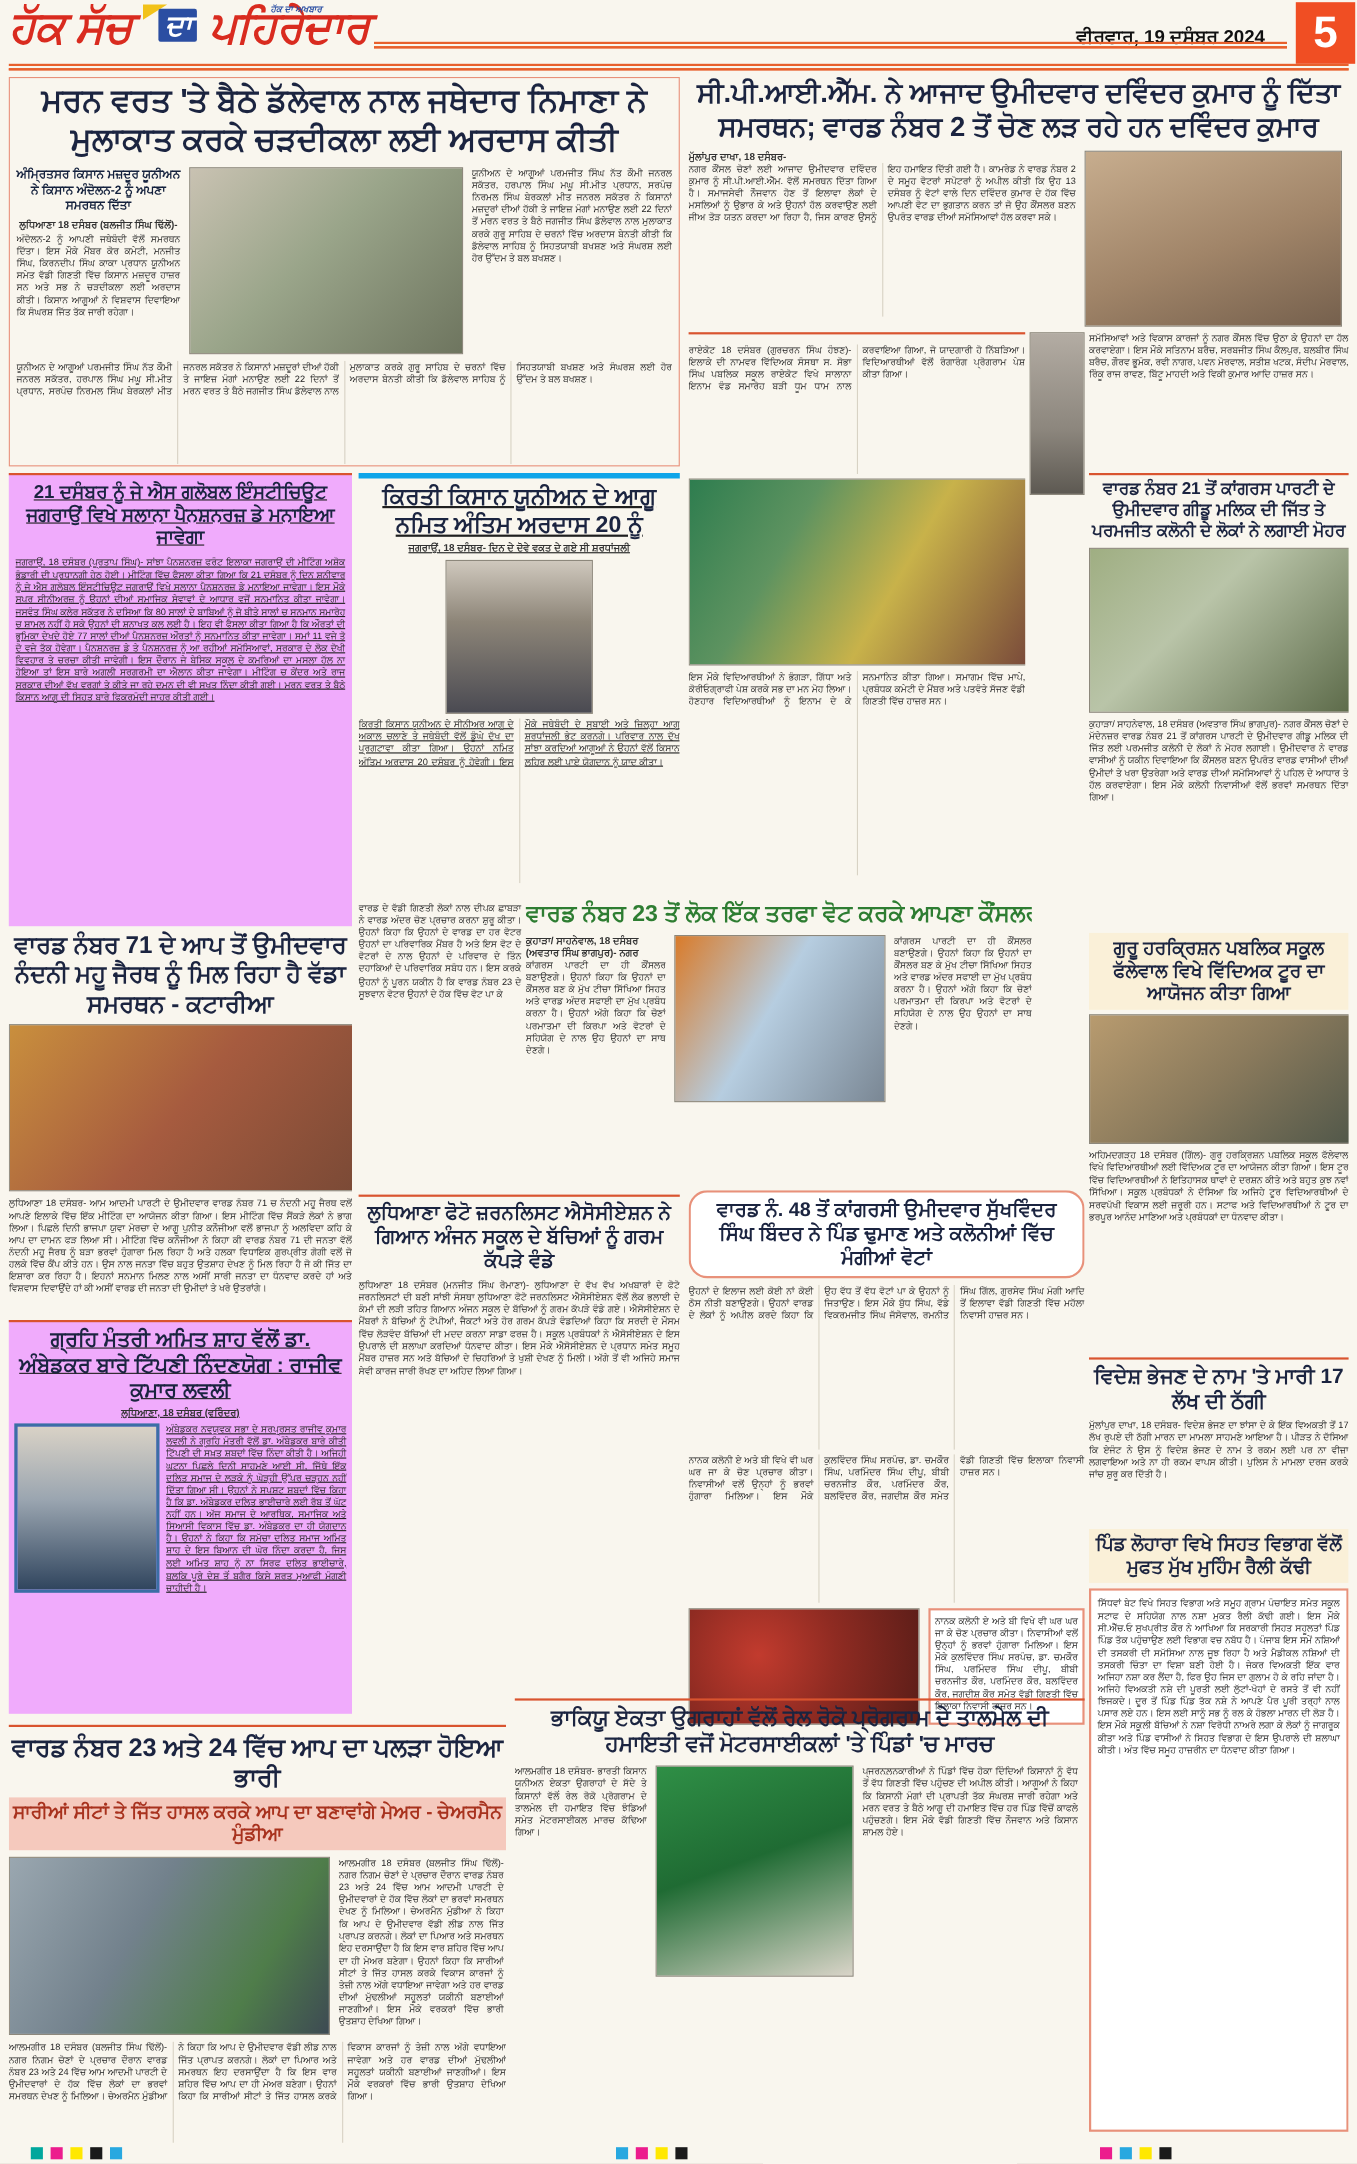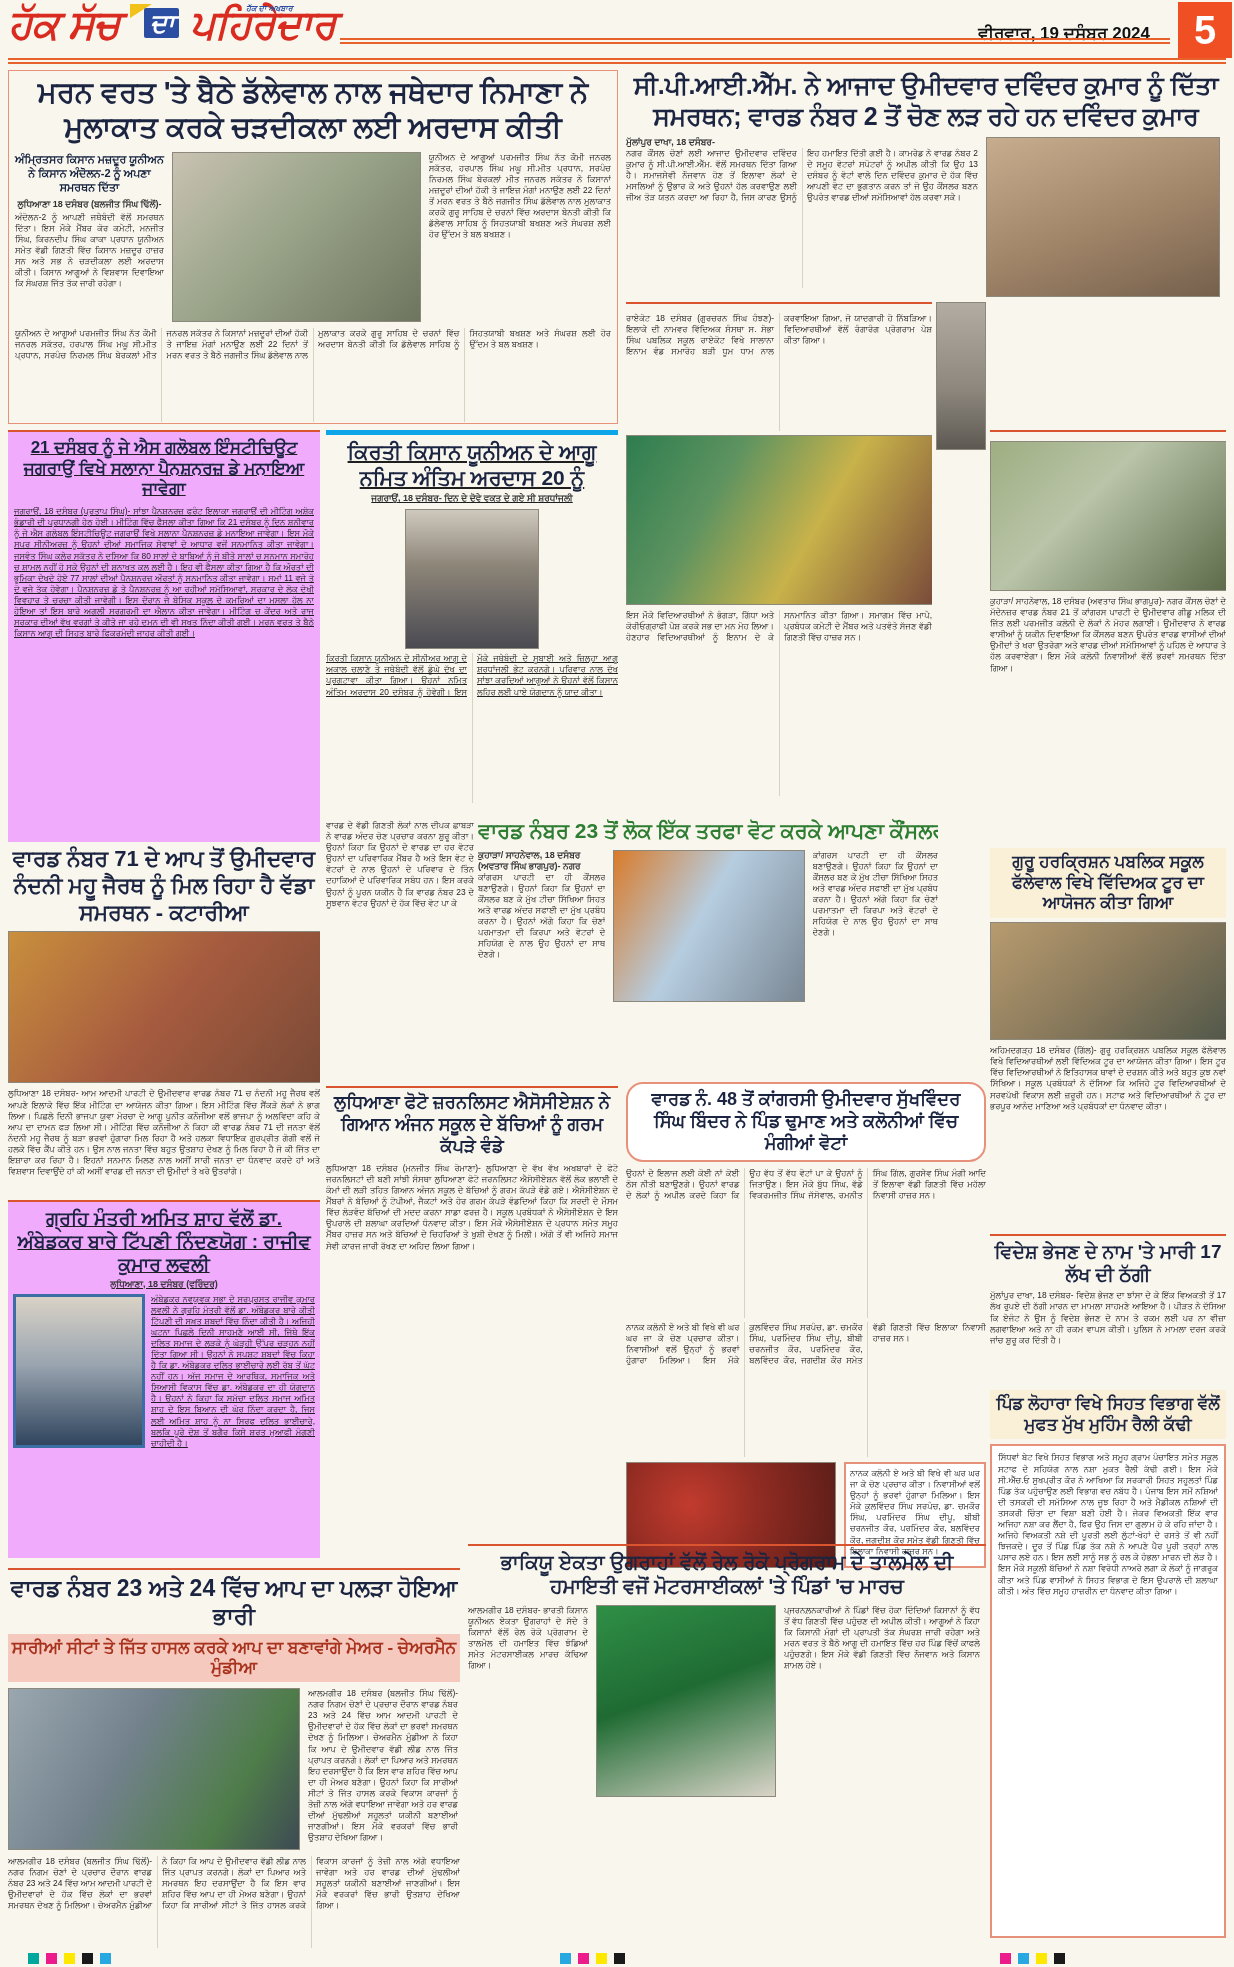--- a/index.html
+++ b/index.html
@@ -70,20 +70,21 @@
     <div class="hl" style="font-size:25px;">ਸੀ.ਪੀ.ਆਈ.ਐੱਮ. ਨੇ ਆਜਾਦ ਉਮੀਦਵਾਰ ਦਵਿੰਦਰ ਕੁਮਾਰ ਨੂੰ ਦਿੱਤਾ ਸਮਰਥਨ; ਵਾਰਡ ਨੰਬਰ 2 ਤੋਂ ਚੋਣ ਲੜ ਰਹੇ ਹਨ ਦਵਿੰਦਰ ਕੁਮਾਰ</div>
     <div style="display:flex;gap:8px;margin-top:6px;">
       <div style="width:352px;">
         <div class="dateline" style="text-align:left;">ਮੁੱਲਾਂਪੁਰ ਦਾਖਾ, 18 ਦਸੰਬਰ-</div>
         <div class="body-txt cols2" style="height:140px;overflow:hidden;">ਨਗਰ ਕੌਂਸਲ ਚੋਣਾਂ ਲਈ ਆਜਾਦ ਉਮੀਦਵਾਰ ਦਵਿੰਦਰ ਕੁਮਾਰ ਨੂੰ ਸੀ.ਪੀ.ਆਈ.ਐੱਮ. ਵੱਲੋਂ ਸਮਰਥਨ ਦਿੱਤਾ ਗਿਆ ਹੈ। ਸਮਾਜਸੇਵੀ ਨੌਜਵਾਨ ਹੋਣ ਤੋਂ ਇਲਾਵਾ ਲੋਕਾਂ ਦੇ ਮਸਲਿਆਂ ਨੂੰ ਉਭਾਰ ਕੇ ਅਤੇ ਉਹਨਾਂ ਹੱਲ ਕਰਵਾਉਣ ਲਈ ਜੀਅ ਤੋੜ ਯਤਨ ਕਰਦਾ ਆ ਰਿਹਾ ਹੈ, ਜਿਸ ਕਾਰਣ ਉਸਨੂੰ ਇਹ ਹਮਾਇਤ ਦਿੱਤੀ ਗਈ ਹੈ। ਕਾਮਰੇਡ ਨੇ ਵਾਰਡ ਨੰਬਰ 2 ਦੇ ਸਮੂਹ ਵੋਟਰਾਂ ਸਪੋਟਰਾਂ ਨੂੰ ਅਪੀਲ ਕੀਤੀ ਕਿ ਉਹ 13 ਦਸੰਬਰ ਨੂੰ ਵੋਟਾਂ ਵਾਲੇ ਦਿਨ ਦਵਿੰਦਰ ਕੁਮਾਰ ਦੇ ਹੱਕ ਵਿੱਚ ਆਪਣੀ ਵੋਟ ਦਾ ਭੁਗਤਾਨ ਕਰਨ ਤਾਂ ਜੋ ਉਹ ਕੌਂਸਲਰ ਬਣਨ ਉਪਰੰਤ ਵਾਰਡ ਦੀਆਂ ਸਮੱਸਿਆਵਾਂ ਹੱਲ ਕਰਵਾ ਸਕੇ।</div>
       </div>
       <div class="ph" style="width:232px;height:158px;background:linear-gradient(160deg,#c7ad8e 0%,#a08468 55%,#75604d 100%);"></div>
     </div>
   </div>
 
+  <div class="abs body-txt" style="left:990px;top:302px;width:236px;height:122px;overflow:hidden;">ਸਮੱਸਿਆਵਾਂ ਅਤੇ ਵਿਕਾਸ ਕਾਰਜਾਂ ਨੂੰ ਨਗਰ ਕੌਂਸਲ ਵਿੱਚ ਉਠਾ ਕੇ ਉਹਨਾਂ ਦਾ ਹੱਲ ਕਰਵਾਏਗਾ। ਇਸ ਮੌਕੇ ਸਤਿਨਾਮ ਬਰੈਚ, ਸਰਬਜੀਤ ਸਿੰਘ ਕੈਲਪੁਰ, ਬਲਬੀਰ ਸਿੰਘ ਬਰੈਚ, ਗੌਰਵ ਭੂਮੰਕ, ਰਵੀ ਨਾਗਰ, ਪਵਨ ਮੋਰਵਾਲ, ਸਤੀਸ਼ ਖਟਕ, ਸੰਦੀਪ ਮੋਰਵਾਲ, ਰਿੰਕੂ ਰਾਜ ਰਾਵਣ, ਬਿੱਟੂ ਮਾਹਦੀ ਅਤੇ ਵਿਕੀ ਕੁਮਾਰ ਆਦਿ ਹਾਜ਼ਰ ਸਨ।</div>
 
   <div class="abs ph" style="left:936px;top:302px;width:50px;height:148px;background:linear-gradient(180deg,#b3aca3 0%,#8c867d 60%,#5d5952 100%);"></div>
 
   <div class="abs art" style="left:626px;top:302px;width:306px;height:516px;border-top:2px solid #d9542f;padding-top:4px;">
     <div class="body-txt cols2" style="margin-top:5px;height:118px;overflow:hidden;">ਰਾਏਕੋਟ 18 ਦਸੰਬਰ (ਗੁਰਚਰਨ ਸਿੰਘ ਹੰਝਣ)- ਇਲਾਕੇ ਦੀ ਨਾਮਵਰ ਵਿੱਦਿਅਕ ਸੰਸਥਾ ਸ. ਸੋਭਾ ਸਿੰਘ ਪਬਲਿਕ ਸਕੂਲ ਰਾਏਕੋਟ ਵਿਖੇ ਸਾਲਾਨਾ ਇਨਾਮ ਵੰਡ ਸਮਾਰੋਹ ਬੜੀ ਧੂਮ ਧਾਮ ਨਾਲ ਕਰਵਾਇਆ ਗਿਆ, ਜੋ ਯਾਦਗਾਰੀ ਹੋ ਨਿੱਬੜਿਆ। ਵਿਦਿਆਰਥੀਆਂ ਵੱਲੋਂ ਰੰਗਾਰੰਗ ਪ੍ਰੋਗਰਾਮ ਪੇਸ਼ ਕੀਤਾ ਗਿਆ।</div>
     <div class="ph" style="width:100%;height:168px;margin-top:4px;background:linear-gradient(120deg,#2e7d4f 0%,#5e9360 30%,#c8b24a 60%,#7a4b3a 100%);"></div>
     <div class="body-txt cols2" style="margin-top:5px;height:186px;overflow:hidden;">ਇਸ ਮੌਕੇ ਵਿਦਿਆਰਥੀਆਂ ਨੇ ਭੰਗੜਾ, ਗਿੱਧਾ ਅਤੇ ਕੋਰੀਓਗ੍ਰਾਫੀ ਪੇਸ਼ ਕਰਕੇ ਸਭ ਦਾ ਮਨ ਮੋਹ ਲਿਆ। ਹੋਣਹਾਰ ਵਿਦਿਆਰਥੀਆਂ ਨੂੰ ਇਨਾਮ ਦੇ ਕੇ ਸਨਮਾਨਿਤ ਕੀਤਾ ਗਿਆ। ਸਮਾਗਮ ਵਿੱਚ ਮਾਪੇ, ਪ੍ਰਬੰਧਕ ਕਮੇਟੀ ਦੇ ਮੈਂਬਰ ਅਤੇ ਪਤਵੰਤੇ ਸੱਜਣ ਵੱਡੀ ਗਿਣਤੀ ਵਿੱਚ ਹਾਜ਼ਰ ਸਨ।</div>
   </div>
 
   <div class="abs art creamblock" style="left:8px;top:430px;width:312px;height:412px;padding:6px;">
@@ -92,20 +93,21 @@
   </div>
 
   <div class="abs art" style="left:326px;top:430px;width:292px;height:386px;border-top:5px solid #0ea5e9;padding-top:4px;text-decoration:underline;">
     <div class="hl" style="font-size:21px;">ਕਿਰਤੀ ਕਿਸਾਨ ਯੂਨੀਅਨ ਦੇ ਆਗੂ ਨਮਿਤ ਅੰਤਿਮ ਅਰਦਾਸ 20 ਨੂੰ</div>
     <div class="dateline" style="margin-top:3px;">ਜਗਰਾਉਂ, 18 ਦਸੰਬਰ- ਦਿਨ ਦੇ ਦੋਵੇ ਵਕਤ ਦੇ ਗਏ ਸੀ ਸ਼ਰਧਾਂਜਲੀ</div>
     <div class="ph" style="width:132px;height:138px;margin:5px auto 4px auto;background:linear-gradient(180deg,#cfc8bd 0%,#8d8578 40%,#4a4a52 100%);"></div>
     <div class="body-txt cols2" style="height:150px;overflow:hidden;">ਕਿਰਤੀ ਕਿਸਾਨ ਯੂਨੀਅਨ ਦੇ ਸੀਨੀਅਰ ਆਗੂ ਦੇ ਅਕਾਲ ਚਲਾਣੇ ਤੇ ਜਥੇਬੰਦੀ ਵੱਲੋਂ ਡੂੰਘੇ ਦੁੱਖ ਦਾ ਪ੍ਰਗਟਾਵਾ ਕੀਤਾ ਗਿਆ। ਉਹਨਾਂ ਨਮਿਤ ਅੰਤਿਮ ਅਰਦਾਸ 20 ਦਸੰਬਰ ਨੂੰ ਹੋਵੇਗੀ। ਇਸ ਮੌਕੇ ਜਥੇਬੰਦੀ ਦੇ ਸੂਬਾਈ ਅਤੇ ਜ਼ਿਲ੍ਹਾ ਆਗੂ ਸ਼ਰਧਾਂਜਲੀ ਭੇਟ ਕਰਨਗੇ। ਪਰਿਵਾਰ ਨਾਲ ਦੁੱਖ ਸਾਂਝਾ ਕਰਦਿਆਂ ਆਗੂਆਂ ਨੇ ਉਹਨਾਂ ਵੱਲੋਂ ਕਿਸਾਨ ਲਹਿਰ ਲਈ ਪਾਏ ਯੋਗਦਾਨ ਨੂੰ ਯਾਦ ਕੀਤਾ।</div>
   </div>
 
   <div class="abs art" style="left:990px;top:430px;width:236px;height:414px;border-top:2px solid #d9542f;padding-top:4px;">
+    <div class="hl" style="font-size:15.5px;">ਵਾਰਡ ਨੰਬਰ 21 ਤੋਂ ਕਾਂਗਰਸ ਪਾਰਟੀ ਦੇ ਉਮੀਦਵਾਰ ਗੀਡੂ ਮਲਿਕ ਦੀ ਜਿੱਤ ਤੇ ਪਰਮਜੀਤ ਕਲੋਨੀ ਦੇ ਲੋਕਾਂ ਨੇ ਲਗਾਈ ਮੋਹਰ</div>
     <div class="ph" style="width:100%;height:148px;margin-top:5px;background:linear-gradient(135deg,#9fae82 0%,#b9c4a8 40%,#5d6b4a 100%);"></div>
     <div class="body-txt" style="margin-top:5px;height:190px;overflow:hidden;">ਕੁਹਾੜਾ/ ਸਾਹਨੇਵਾਲ, 18 ਦਸੰਬਰ (ਅਵਤਾਰ ਸਿੰਘ ਭਾਗਪੁਰ)- ਨਗਰ ਕੌਂਸਲ ਚੋਣਾਂ ਦੇ ਮੱਦੇਨਜ਼ਰ ਵਾਰਡ ਨੰਬਰ 21 ਤੋਂ ਕਾਂਗਰਸ ਪਾਰਟੀ ਦੇ ਉਮੀਦਵਾਰ ਗੀਡੂ ਮਲਿਕ ਦੀ ਜਿੱਤ ਲਈ ਪਰਮਜੀਤ ਕਲੋਨੀ ਦੇ ਲੋਕਾਂ ਨੇ ਮੋਹਰ ਲਗਾਈ। ਉਮੀਦਵਾਰ ਨੇ ਵਾਰਡ ਵਾਸੀਆਂ ਨੂੰ ਯਕੀਨ ਦਿਵਾਇਆ ਕਿ ਕੌਂਸਲਰ ਬਣਨ ਉਪਰੰਤ ਵਾਰਡ ਵਾਸੀਆਂ ਦੀਆਂ ਉਮੀਦਾਂ ਤੇ ਖਰਾ ਉਤਰੇਗਾ ਅਤੇ ਵਾਰਡ ਦੀਆਂ ਸਮੱਸਿਆਵਾਂ ਨੂੰ ਪਹਿਲ ਦੇ ਆਧਾਰ ਤੇ ਹੱਲ ਕਰਵਾਏਗਾ। ਇਸ ਮੌਕੇ ਕਲੋਨੀ ਨਿਵਾਸੀਆਂ ਵੱਲੋਂ ਭਰਵਾਂ ਸਮਰਥਨ ਦਿੱਤਾ ਗਿਆ।</div>
   </div>
 
   <div class="abs body-txt" style="left:326px;top:820px;width:148px;height:258px;overflow:hidden;">ਵਾਰਡ ਦੇ ਵੱਡੀ ਗਿਣਤੀ ਲੋਕਾਂ ਨਾਲ ਦੀਪਕ ਛਾਬੜਾ ਨੇ ਵਾਰਡ ਅੰਦਰ ਚੋਣ ਪ੍ਰਚਾਰ ਕਰਨਾ ਸ਼ੁਰੂ ਕੀਤਾ। ਉਹਨਾਂ ਕਿਹਾ ਕਿ ਉਹਨਾਂ ਦੇ ਵਾਰਡ ਦਾ ਹਰ ਵੋਟਰ ਉਹਨਾਂ ਦਾ ਪਰਿਵਾਰਿਕ ਮੈਂਬਰ ਹੈ ਅਤੇ ਇਸ ਵੋਟ ਦੇ ਵੋਟਰਾਂ ਦੇ ਨਾਲ ਉਹਨਾਂ ਦੇ ਪਰਿਵਾਰ ਦੇ ਤਿੰਨ ਦਹਾਕਿਆਂ ਦੇ ਪਰਿਵਾਰਿਕ ਸਬੰਧ ਹਨ। ਇਸ ਕਰਕੇ ਉਹਨਾਂ ਨੂੰ ਪੂਰਨ ਯਕੀਨ ਹੈ ਕਿ ਵਾਰਡ ਨੰਬਰ 23 ਦੇ ਸੂਝਵਾਨ ਵੋਟਰ ਉਹਨਾਂ ਦੇ ਹੱਕ ਵਿੱਚ ਵੋਟ ਪਾ ਕੇ</div>
   <div class="abs art" style="left:478px;top:818px;width:460px;height:262px;">
     <div class="hl green" style="font-size:21px;white-space:nowrap;overflow:hidden;">ਵਾਰਡ ਨੰਬਰ 23 ਤੋਂ ਲੋਕ ਇੱਕ ਤਰਫਾ ਵੋਟ ਕਰਕੇ ਆਪਣਾ ਕੌਂਸਲਰ ਬਣਾਉਣਗੇ - ਦੀਪਕ ਛਾਬੜਾ</div>
     <div style="display:flex;gap:8px;margin-top:6px;">
       <div style="width:128px;">
         <div class="dateline" style="text-align:left;">ਕੁਹਾੜਾ/ ਸਾਹਨੇਵਾਲ, 18 ਦਸੰਬਰ (ਅਵਤਾਰ ਸਿੰਘ ਭਾਗਪੁਰ)- ਨਗਰ</div>

